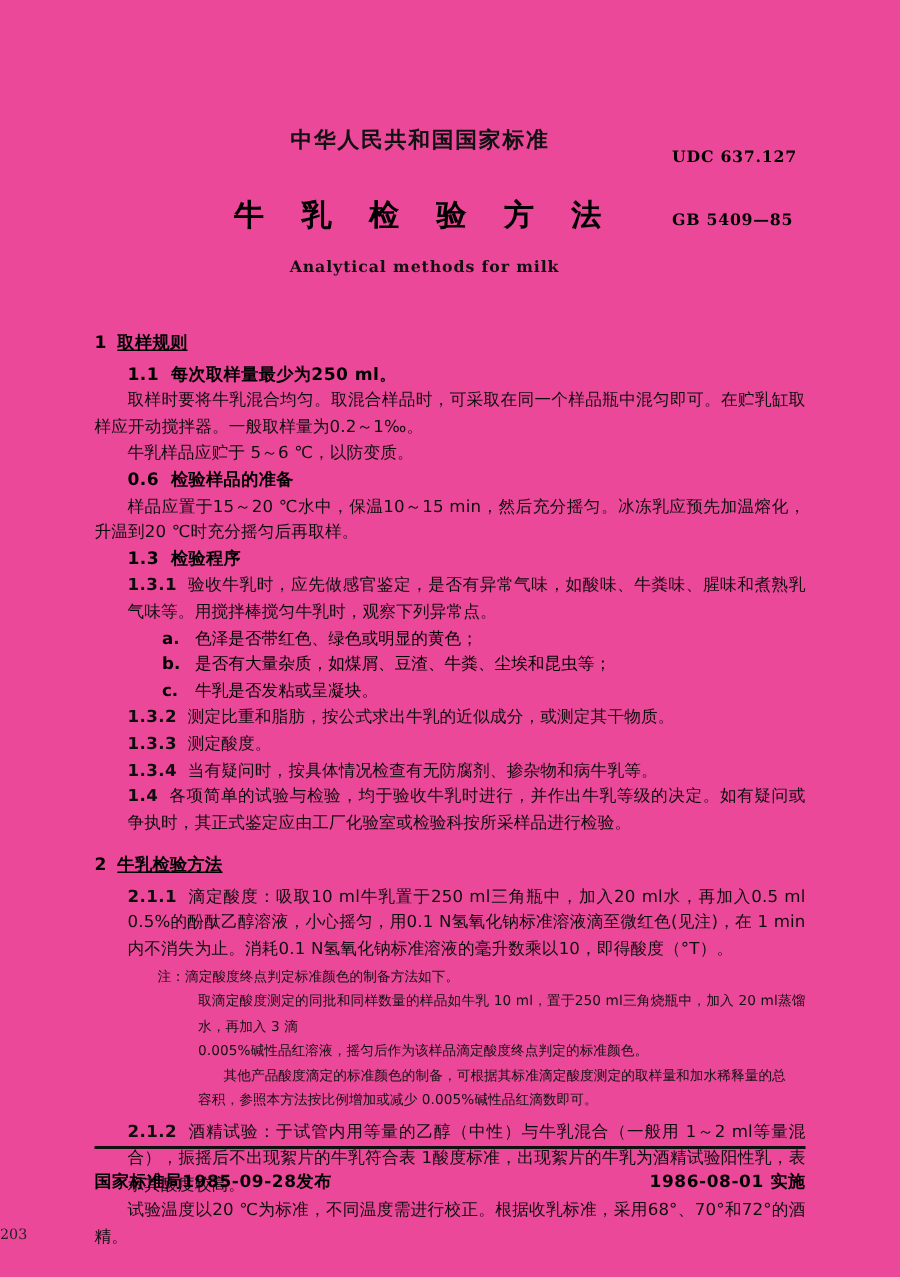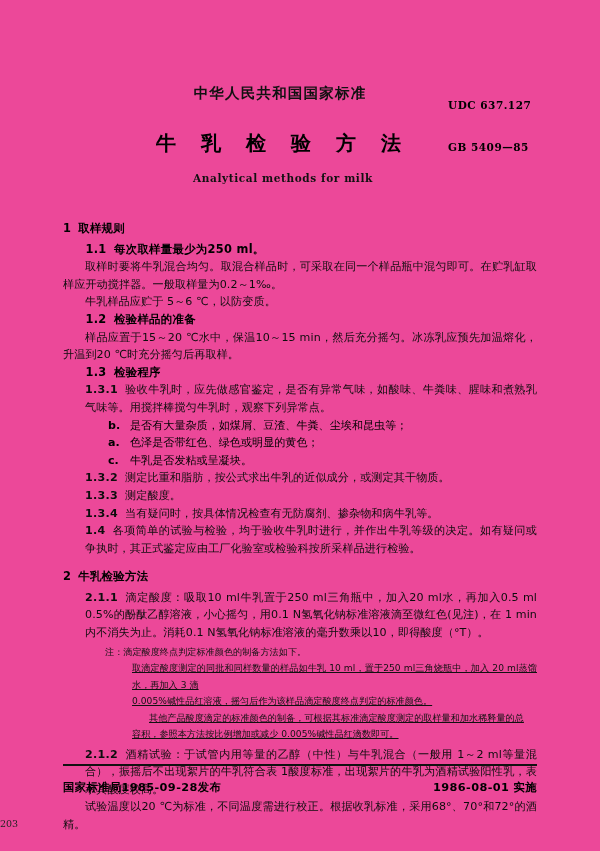--- a/index.html
+++ b/index.html
@@ -100,30 +100,30 @@
   .indent1 { text-indent: 22px; }
 
   .sec-h {
     font-size: 11.4px;
     font-weight: bold;
     line-height: 17.6px;
     margin: 0;
     letter-spacing: 0.3px;
   }
 
-  .sec-h.lvl1 { margin-left: 0px; }
+  .sec-h.lvl1 { margin-left: 0px; text-decoration: underline; }
   .sec-h.lvl2 { margin-left: 22px; }
 
   .sec-num {
     display: inline-block;
     margin-right: 7px;
   }
 
   .sec-num.w1 { min-width: 8px; }
-  .sec-num.w2 { min-width: 22px; text-align: center; }
+  .sec-num.w2 { min-width: 22px; }
 
   .gap-s { height: 3px; }
   .gap-m { height: 6px; }
   .gap-l { height: 11px; }
 
   .abc-list { margin: 0; }
 
   .abc-row {
     font-size: 11.1px;
     line-height: 17.6px;
@@ -158,21 +158,20 @@
     font-size: 9.1px;
     line-height: 16.5px;
     color: #111;
     text-align: justify;
     margin: 0;
     letter-spacing: 0.05px;
   }
 
   .note-sub {
     margin-left: 27px;
-    text-decoration: underline;
   }
 
   .note-sub.ind {
     text-indent: 17px;
   }
 
   
   .footer-rule {
     position: absolute;
     left: 63px;
@@ -231,33 +230,33 @@
 
     <div class="gap-s"></div>
 
     <div class="sec-h lvl2">
       <span class="sec-num w2">1.1</span><span>每次取样量最少为250 ml。</span>
     </div>
     <p class="p indent1">取样时要将牛乳混合均匀。取混合样品时，可采取在同一个样品瓶中混匀即可。在贮乳缸取样应开动搅拌器。一般取样量为0.2～1‰。</p>
     <p class="p indent1">牛乳样品应贮于 5～6 ℃，以防变质。</p>
 
     <div class="sec-h lvl2">
-      <span class="sec-num w2">1.2</span><span>检验样品的准备</span>
+      <span class="sec-num w2">0.6</span><span>检验样品的准备</span>
     </div>
     <p class="p indent1">样品应置于15～20 ℃水中，保温10～15 min，然后充分摇匀。冰冻乳应预先加温熔化，升温到20 ℃时充分摇匀后再取样。</p>
 
     <div class="sec-h lvl2">
       <span class="sec-num w2">1.3</span><span>检验程序</span>
     </div>
 
     <p class="p para-num"><span class="inline-num">1.3.1</span><span>验收牛乳时，应先做感官鉴定，是否有异常气味，如酸味、牛粪味、腥味和煮熟乳气味等。用搅拌棒搅匀牛乳时，观察下列异常点。</span></p>
 
     <div class="abc-list">
+      <div class="abc-row"><span class="abc-mark">a.</span><span>色泽是否带红色、绿色或明显的黄色；</span></div>
       <div class="abc-row"><span class="abc-mark">b.</span><span>是否有大量杂质，如煤屑、豆渣、牛粪、尘埃和昆虫等；</span></div>
-      <div class="abc-row"><span class="abc-mark">a.</span><span>色泽是否带红色、绿色或明显的黄色；</span></div>
       <div class="abc-row"><span class="abc-mark">c.</span><span>牛乳是否发粘或呈凝块。</span></div>
     </div>
 
     <p class="p para-num"><span class="inline-num">1.3.2</span><span>测定比重和脂肪，按公式求出牛乳的近似成分，或测定其干物质。</span></p>
 
     <p class="p para-num"><span class="inline-num">1.3.3</span><span>测定酸度。</span></p>
 
     <p class="p para-num"><span class="inline-num">1.3.4</span><span>当有疑问时，按具体情况检查有无防腐剂、掺杂物和病牛乳等。</span></p>
 
     <p class="p para-num"><span class="inline-num">1.4</span><span>各项简单的试验与检验，均于验收牛乳时进行，并作出牛乳等级的决定。如有疑问或争执时，其正式鉴定应由工厂化验室或检验科按所采样品进行检验。</span></p>

